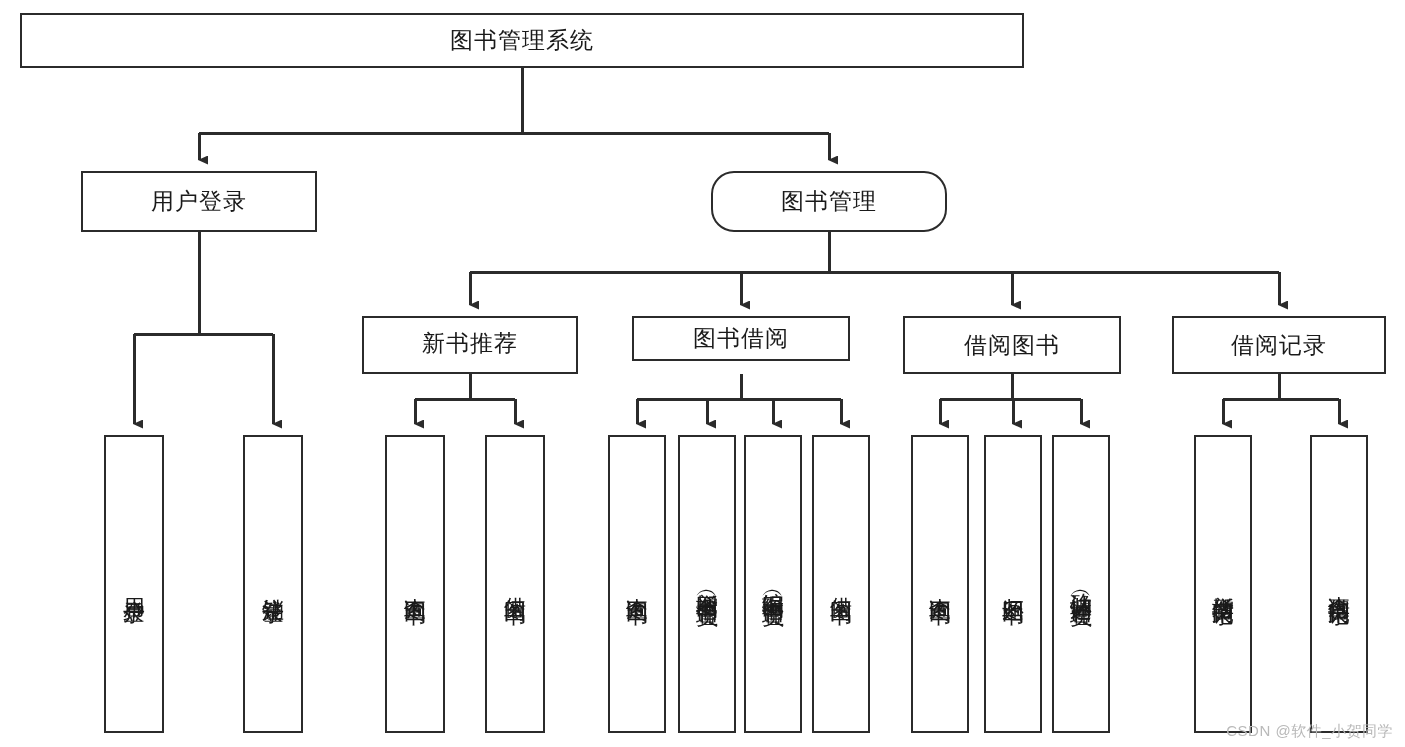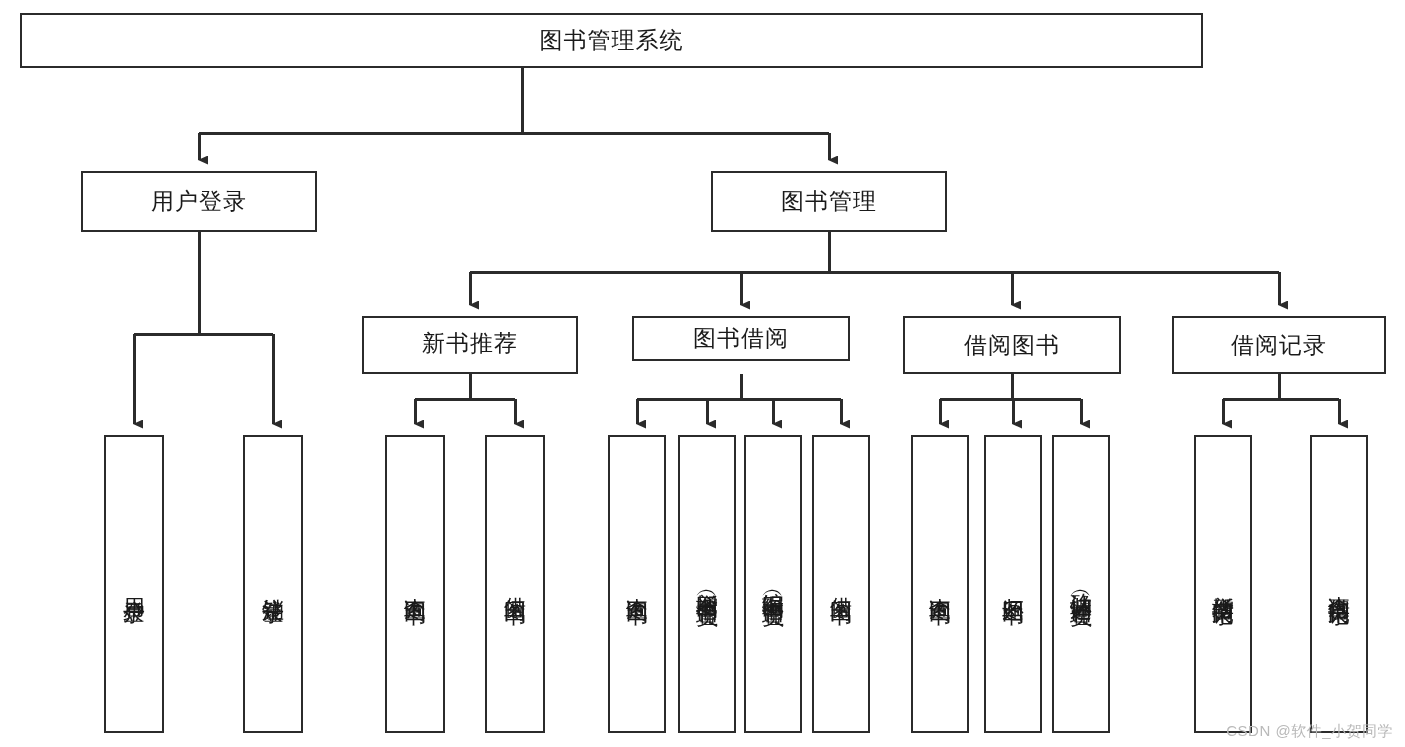--- a/index.html
+++ b/index.html
@@ -112,27 +112,27 @@
         <line x1="1013" y1="399" x2="1013" y2="424" marker-end="url(#arrowhead)"></line>
         <line x1="1081" y1="399" x2="1081" y2="424" marker-end="url(#arrowhead)"></line>
         <line x1="1279" y1="374" x2="1279" y2="399"></line>
         <line x1="1223" y1="399" x2="1339" y2="399"></line>
         <line x1="1223" y1="399" x2="1223" y2="424" marker-end="url(#arrowhead)"></line>
         <line x1="1339" y1="399" x2="1339" y2="424" marker-end="url(#arrowhead)"></line>
       </g>
   </svg>
 
   <div id="boxes-layer">
-      <div class="node-box horiz" style="left: 20px; top: 13px; width: 1183px; height: 55px;">
+      <div class="node-box horiz" style="left: 20px; top: 13px; width: 1004px; height: 55px;">
         <span class="node-label">图书管理系统</span>
       </div>
       <div class="node-box horiz" style="left: 81px; top: 171px; width: 236px; height: 61px;">
         <span class="node-label">用户登录</span>
       </div>
-      <div class="node-box horiz" style="left: 711px; top: 171px; width: 236px; height: 61px;">
+      <div class="node-box horiz" style="left: 711px; top: 171px; width: 236px; height: 61px; border-radius: 23px;">
         <span class="node-label">图书管理</span>
       </div>
       <div class="node-box horiz" style="left: 362px; top: 316px; width: 216px; height: 58px; font-family: Liberation Mono, monospace;">
         <span class="node-label">新书推荐</span>
       </div>
       <div class="node-box horiz" style="left: 632px; top: 316px; width: 218px; height: 45px;">
         <span class="node-label">图书借阅</span>
       </div>
       <div class="node-box horiz" style="left: 903px; top: 316px; width: 218px; height: 58px;">
         <span class="node-label">借阅图书</span>

